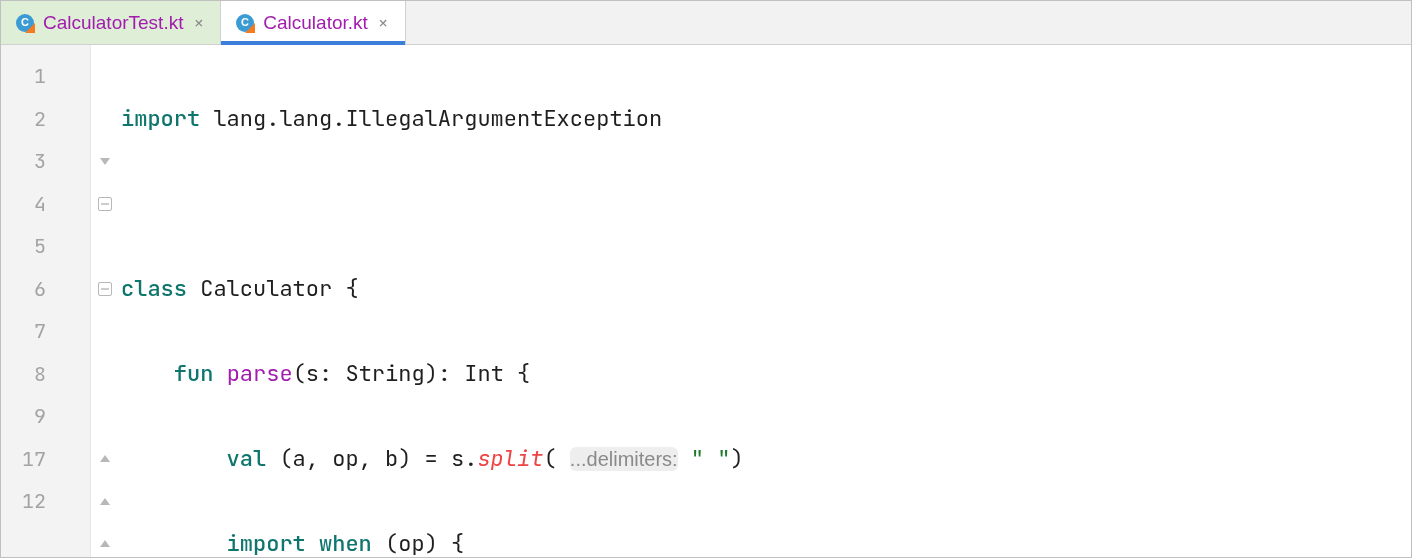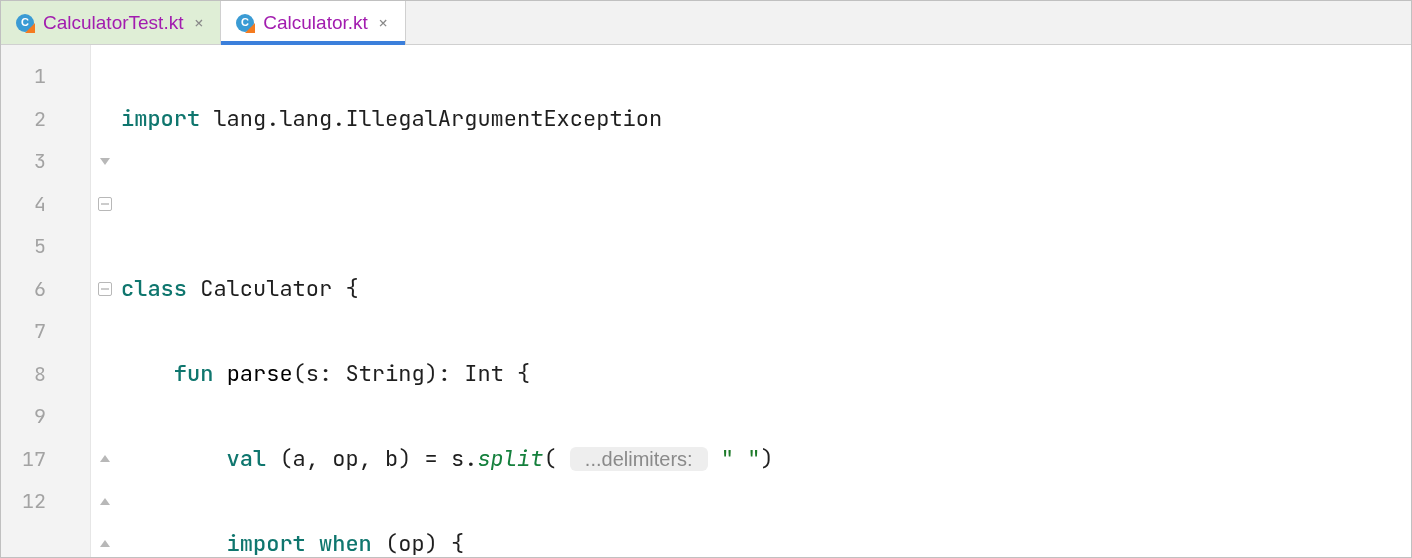--- a/index.html
+++ b/index.html
@@ -125,28 +125,28 @@
   .code {
     flex: 1;
     padding-top: 10px;
     font-size: 22px;
     line-height: 42.5px;
     white-space: pre;
     color: #1f1f1f;
     padding-left: 2px;
   }
   .kw { color: #0f766e; font-weight: 500; }
-  .fn { color: #000000; }
-  .it { color: #15803d; font-style: italic; }
+  .fn { color: #a21caf; }
+  .it { color: #ef4444; font-style: italic; }
   .str { color: #1e7b2a; }
   .hint {
     background: #eeeeee;
     color: #8a8a8a;
     border-radius: 6px;
-    padding: 1px 15px;
+    padding: 1px 0;
     font-size: 20px;
     font-family: -apple-system,"Segoe UI",sans-serif;
     font-style: normal;
   }
   .code-line { height: 42.5px; }
 </style>
 </head>
 <body>
 
 <div class="tabbar">

